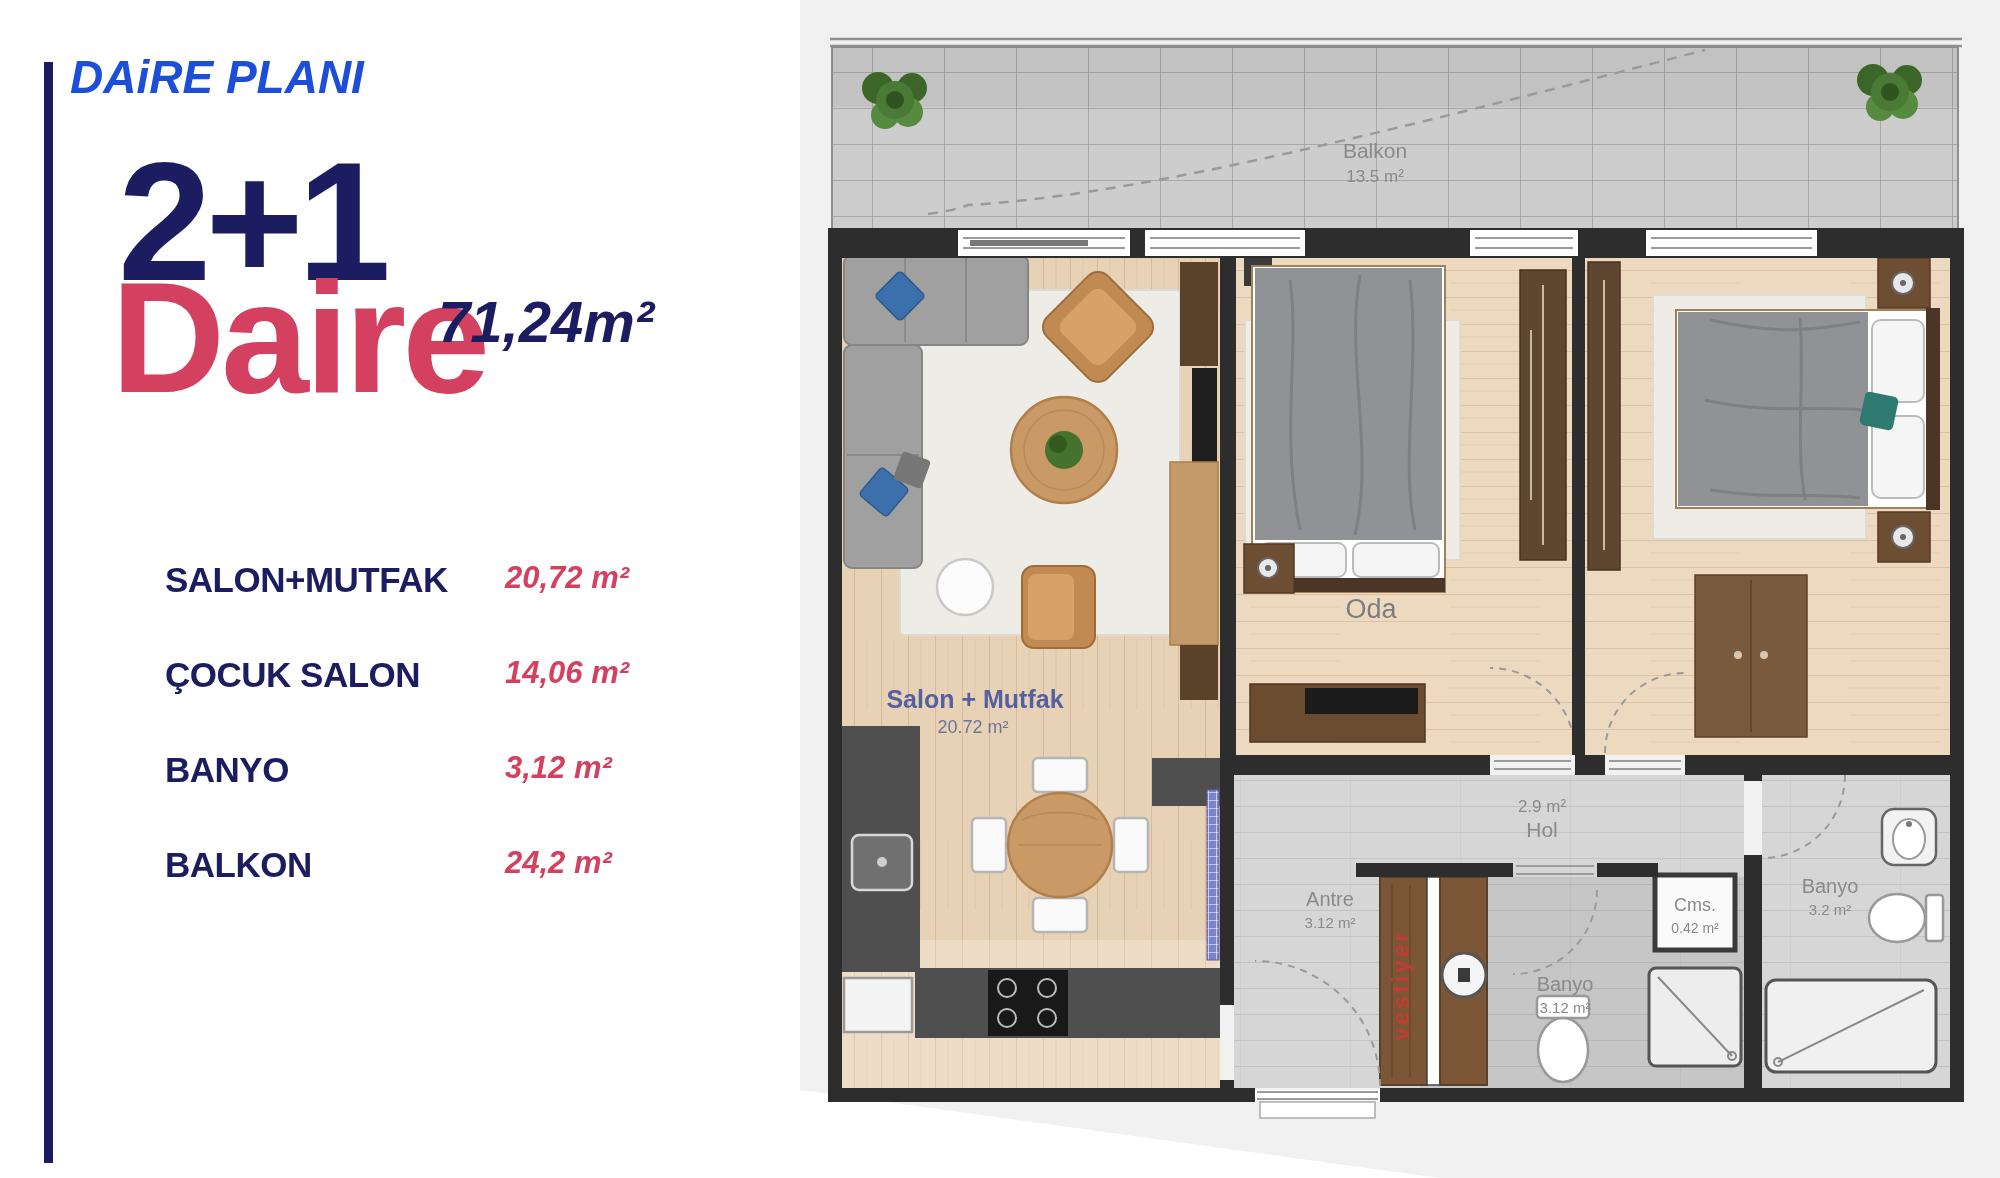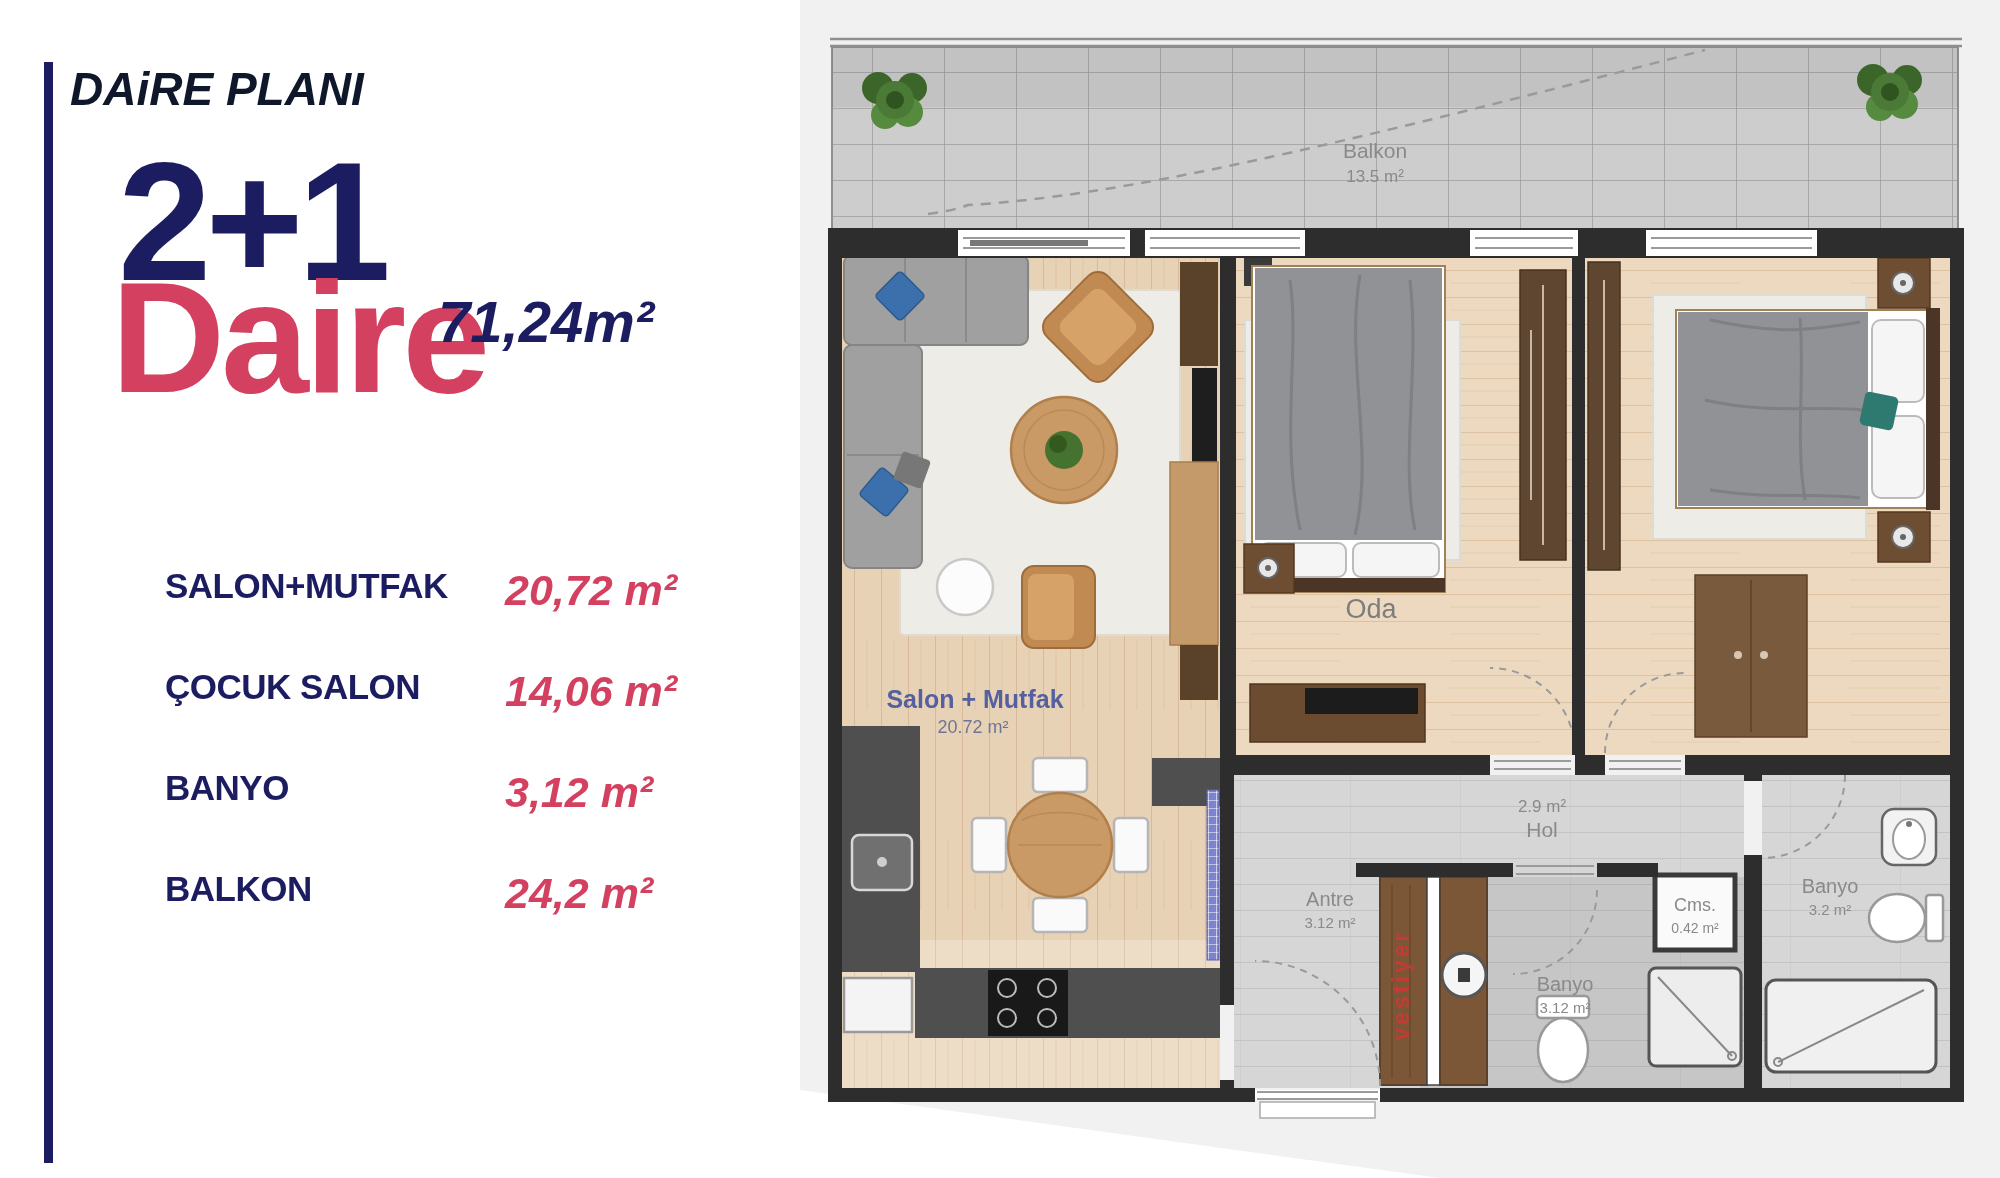--- a/index.html
+++ b/index.html
@@ -2,28 +2,28 @@
 <html><head>
 <meta charset="utf-8">
 <style>
   * { margin:0; padding:0; box-sizing:border-box; }
   body { width:2000px; height:1178px; background:#ffffff; font-family:"Liberation Sans", sans-serif; overflow:hidden; }
   #canvas { position:relative; width:2000px; height:1178px; background:#ffffff; }
 
   
   #left-panel { position:absolute; left:0; top:0; width:800px; height:1178px; background:#ffffff; }
   .accent-bar { position:absolute; left:44px; top:62px; width:9px; height:1101px; background:#1b1d60; }
-  .page-title { position:absolute; left:70px; top:62px; font-size:46px; font-weight:900; font-style:italic; color:#0f172a; letter-spacing:0px; }
+  .page-title { position:absolute; left:70px; top:50px; font-size:46px; font-weight:900; font-style:italic; color:#1d4ed8; letter-spacing:0px; }
   .unit-type { position:absolute; left:118px; top:138px; font-size:168px; font-weight:800; color:#1b1d60; letter-spacing:-6px; line-height:1; }
   .unit-name { position:absolute; left:111px; top:258px; font-size:158px; font-weight:800; color:#d44160; letter-spacing:-4px; line-height:1; }
   .total-area { position:absolute; left:438px; top:288px; font-size:58px; font-weight:700; font-style:italic; color:#1b1d60; }
   .room-list { position:absolute; left:165px; top:560px; width:560px; }
-  .room-row { position:relative; height:95px;margin-top:6px; }
+  .room-row { position:relative; height:95px; }
   .room-label { position:absolute; left:0; top:0; font-size:35px; font-weight:800; color:#1b1d60; letter-spacing:-0.5px; }
-  .room-area { position:absolute; left:340px; top:0; font-size:43px; font-weight:800; font-style:italic; color:#d44160; }
+  .room-area { position:absolute; left:340px; top:0; font-size:31px; font-weight:800; font-style:italic; color:#d44160; }
 
   
   #plan-panel { position:absolute; left:800px; top:0; width:1200px; height:1178px; }
   text { font-family:"Liberation Sans", sans-serif; }
   .plabel { fill:#8a8a8a; }
   .salon-label { fill:#5560a0; font-weight:bold; }
   .salon-area { fill:#6d7596; }
   .oda-label { fill:#7d7d7d; }
   .vest-label { fill:#c23b34; font-weight:bold; letter-spacing:3px; }
 </style>

